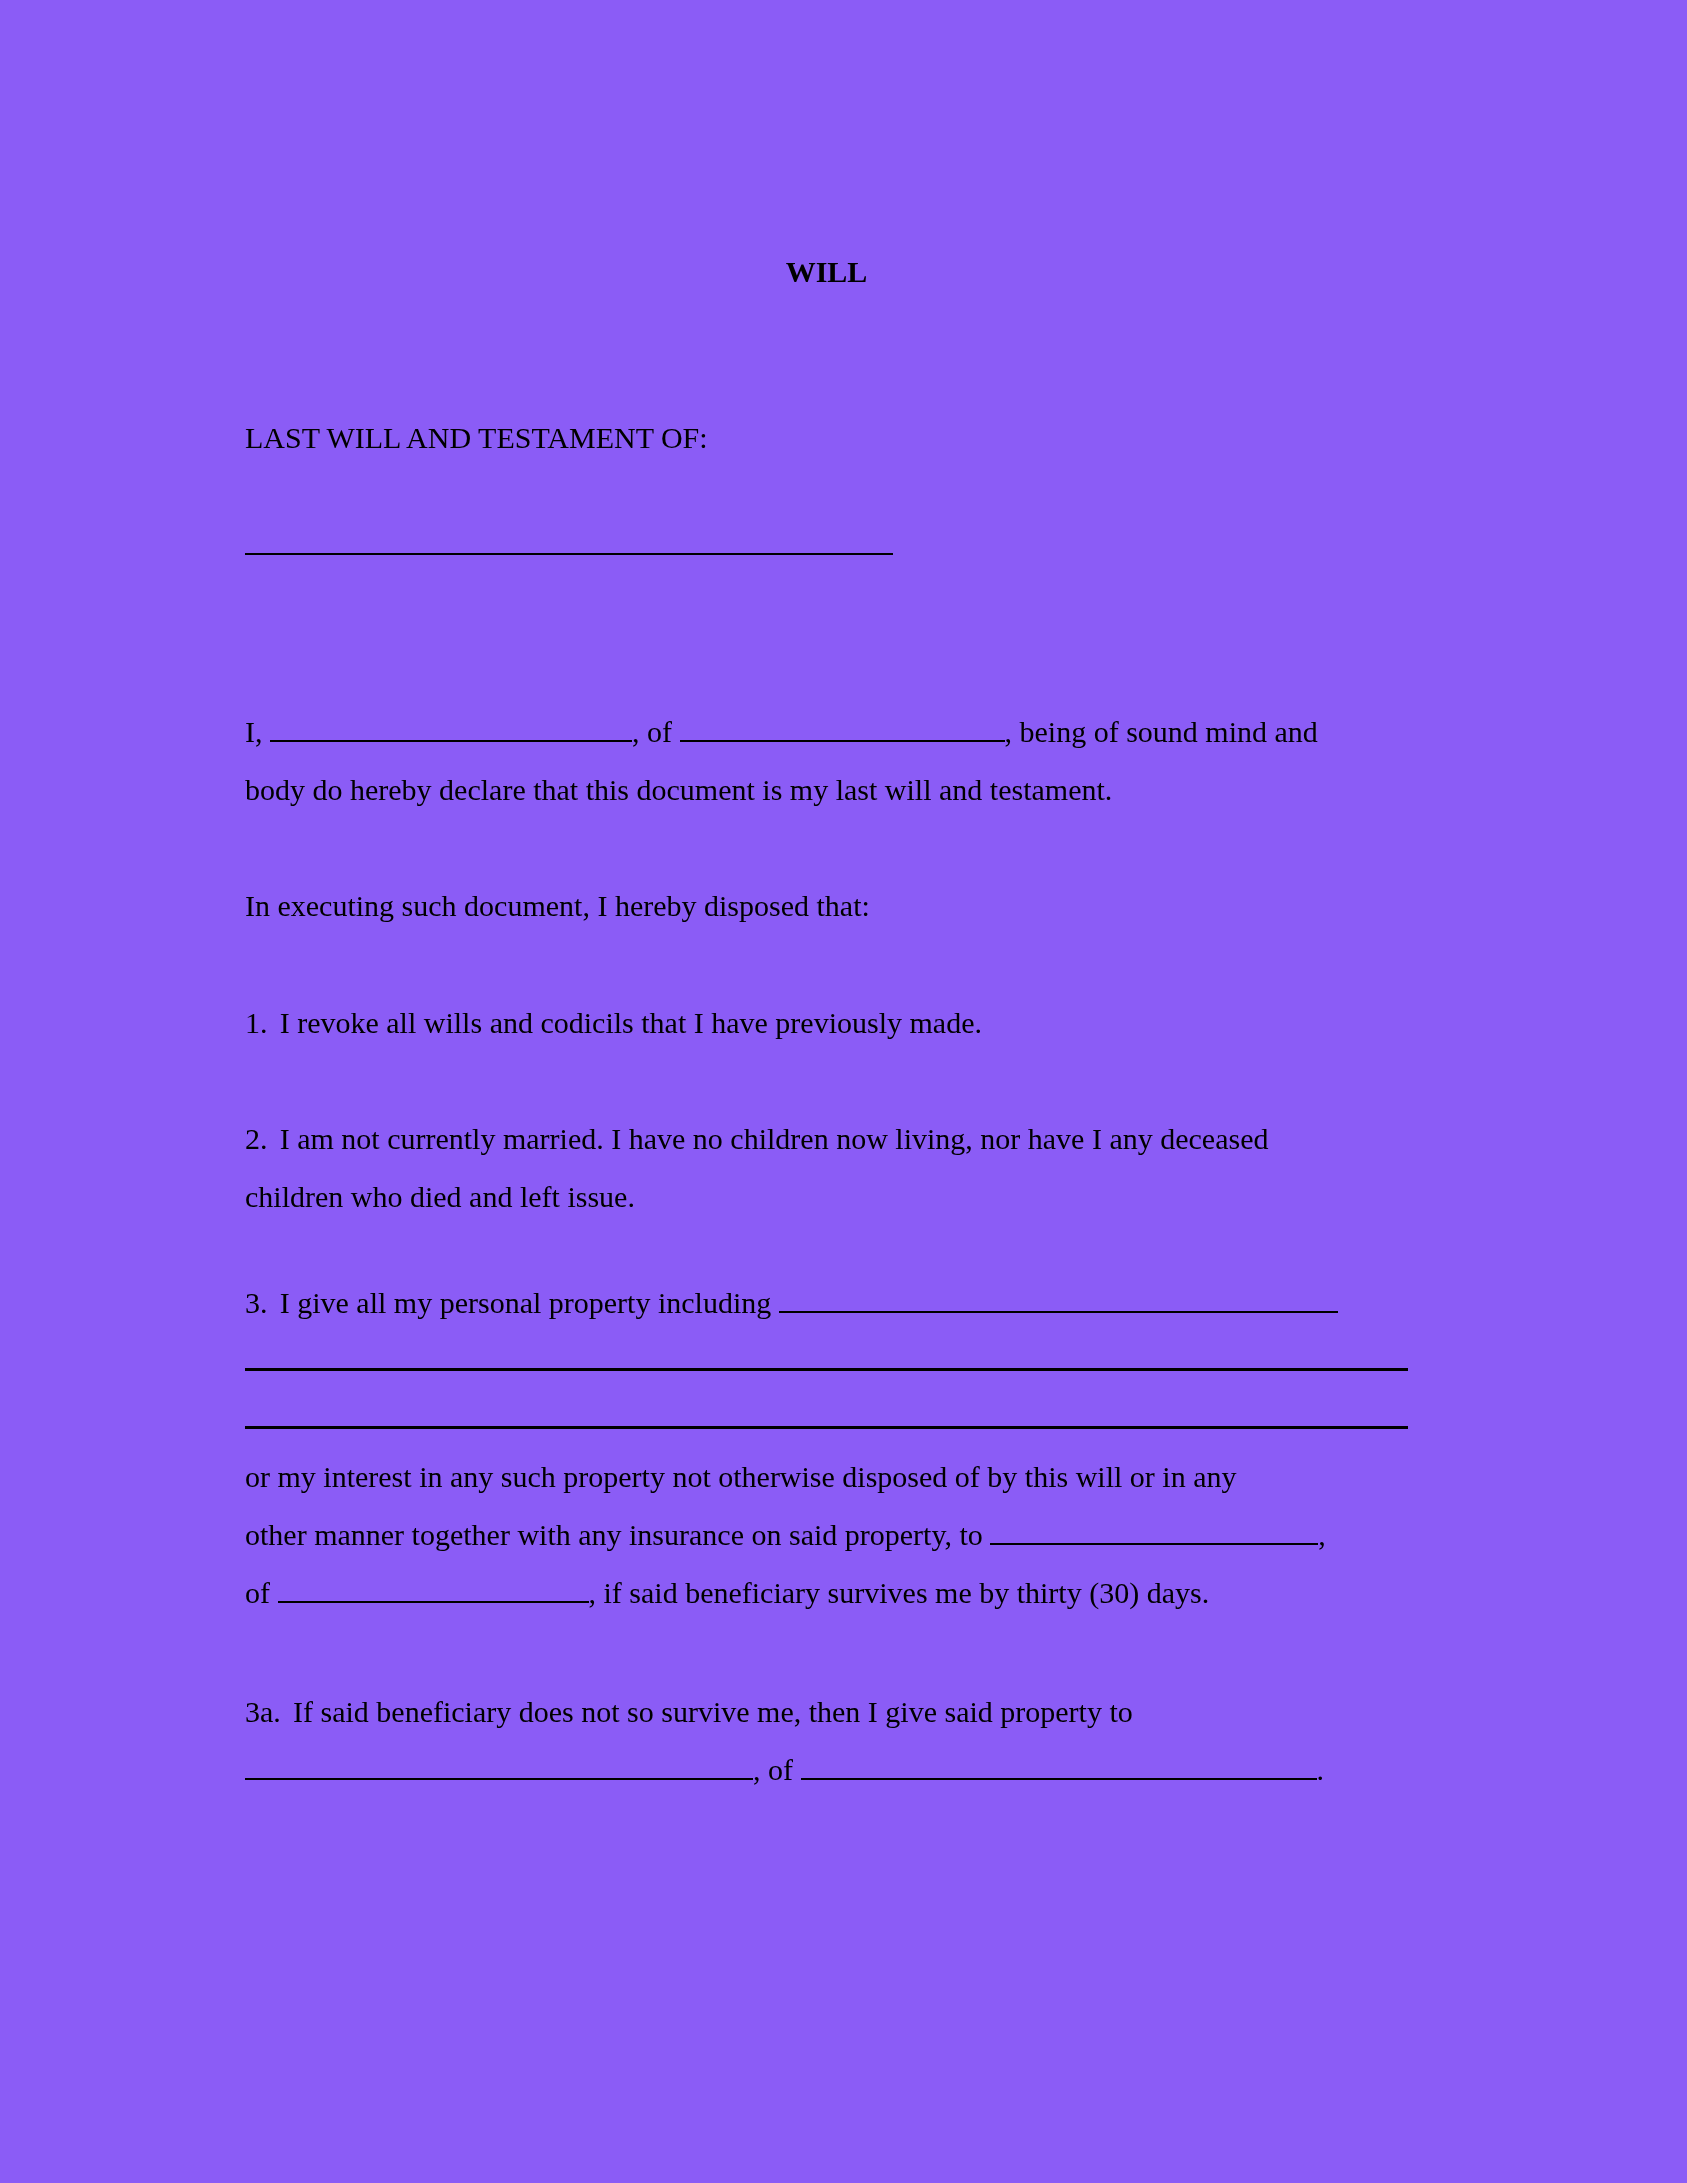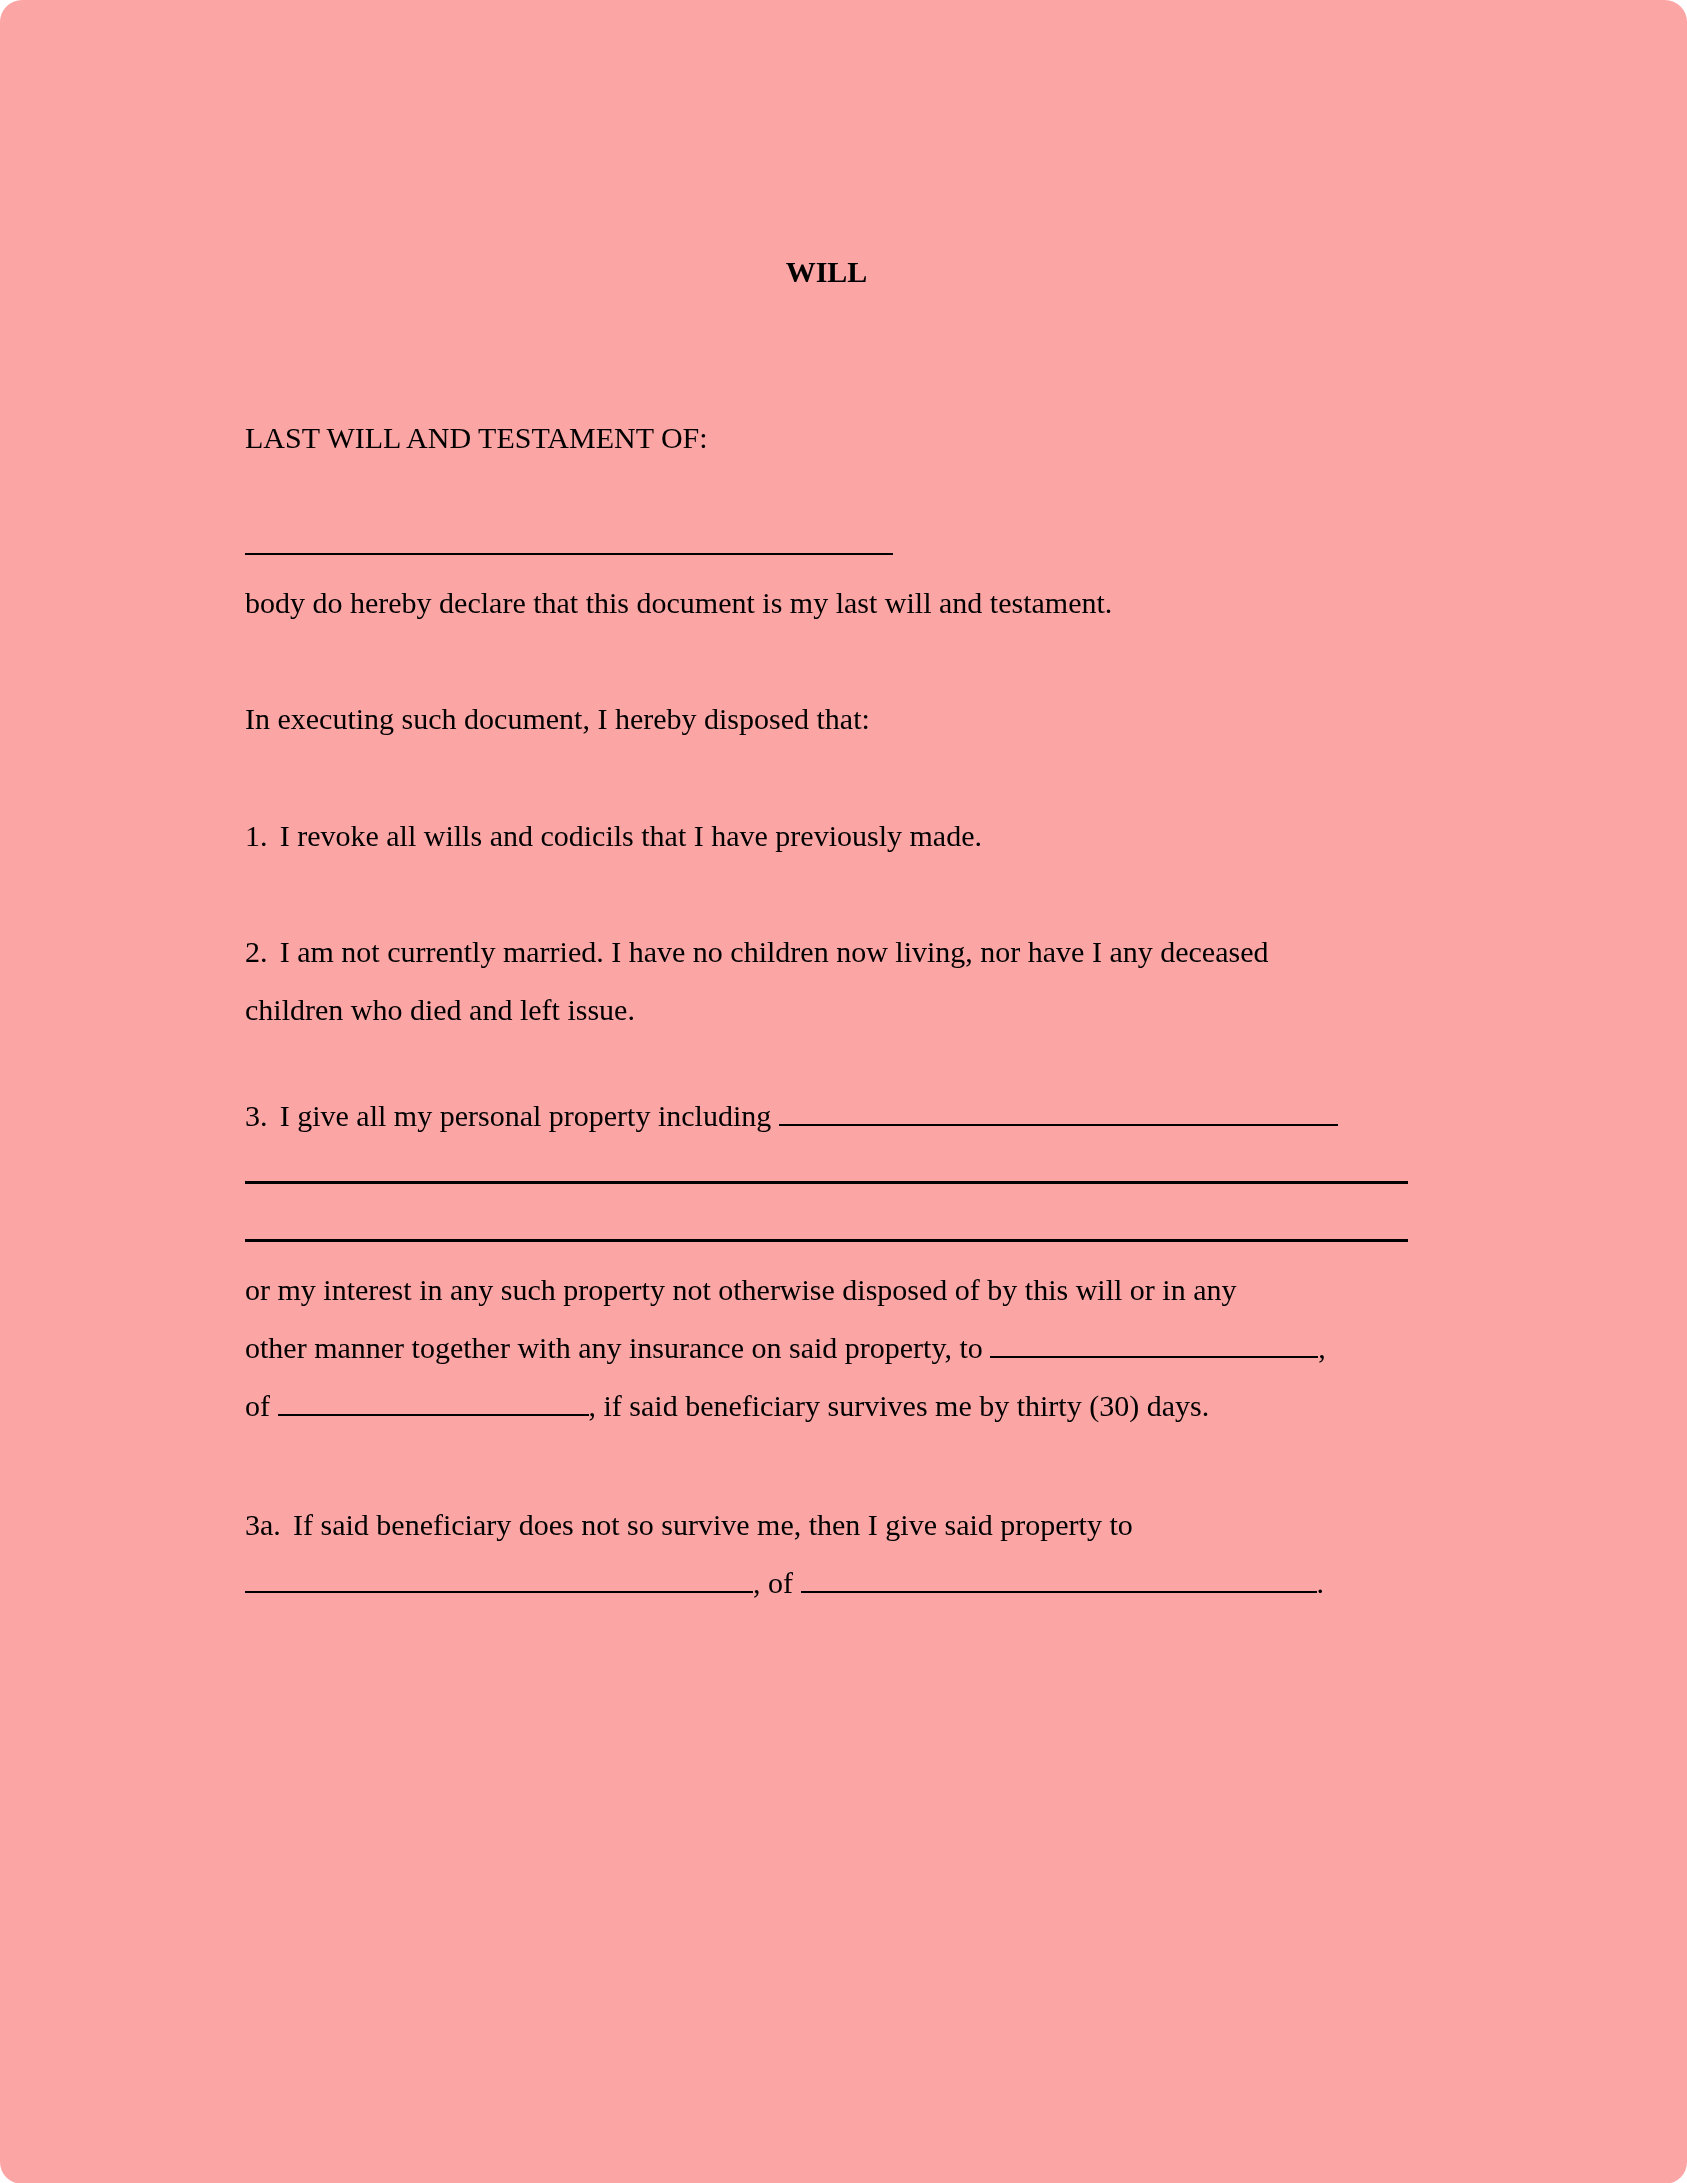--- a/index.html
+++ b/index.html
@@ -4,26 +4,25 @@
 <style>
   html, body {
     margin: 0;
     padding: 0;
     background: #ffffff;
   }
   .page {
     position: relative;
     width: 1687px;
     height: 2184px;
-    background: #fca5a5;
+    background: #8b5cf6;
     overflow: hidden;
     font-family: "Liberation Serif", "DejaVu Serif", serif;
     font-size: 30px;
     color: #000000;
-    border-radius: 22px;
   }
   .content {
     position: absolute;
     left: 245px;
     top: 0;
     width: 1163px;
     padding-top: 243px;
   }
   .line {
     line-height: 58px;
@@ -68,20 +67,23 @@
 
     <div class="line center bold">WILL</div>
 
 
     <div class="line mt-heading">LAST WILL AND TESTAMENT OF:</div>
 
     <div class="line mt-nameblank">
       <span class="blank blank-name"></span>
     </div>
 
+    <div class="line mt-intro">
+      <span>I, </span><span class="blank blank-testator"></span><span>, of </span><span class="blank blank-residence"></span><span>, being of sound mind and</span>
+    </div>
 
     <div class="line">body do hereby declare that this document is my last will and testament.</div>
 
     <div class="line mt-para">In executing such document, I hereby disposed that:</div>
 
     <div class="line mt-clause1">
       <span class="num">1.</span><span>I revoke all wills and codicils that I have previously made.</span>
     </div>
 
     <div class="line mt-para">

